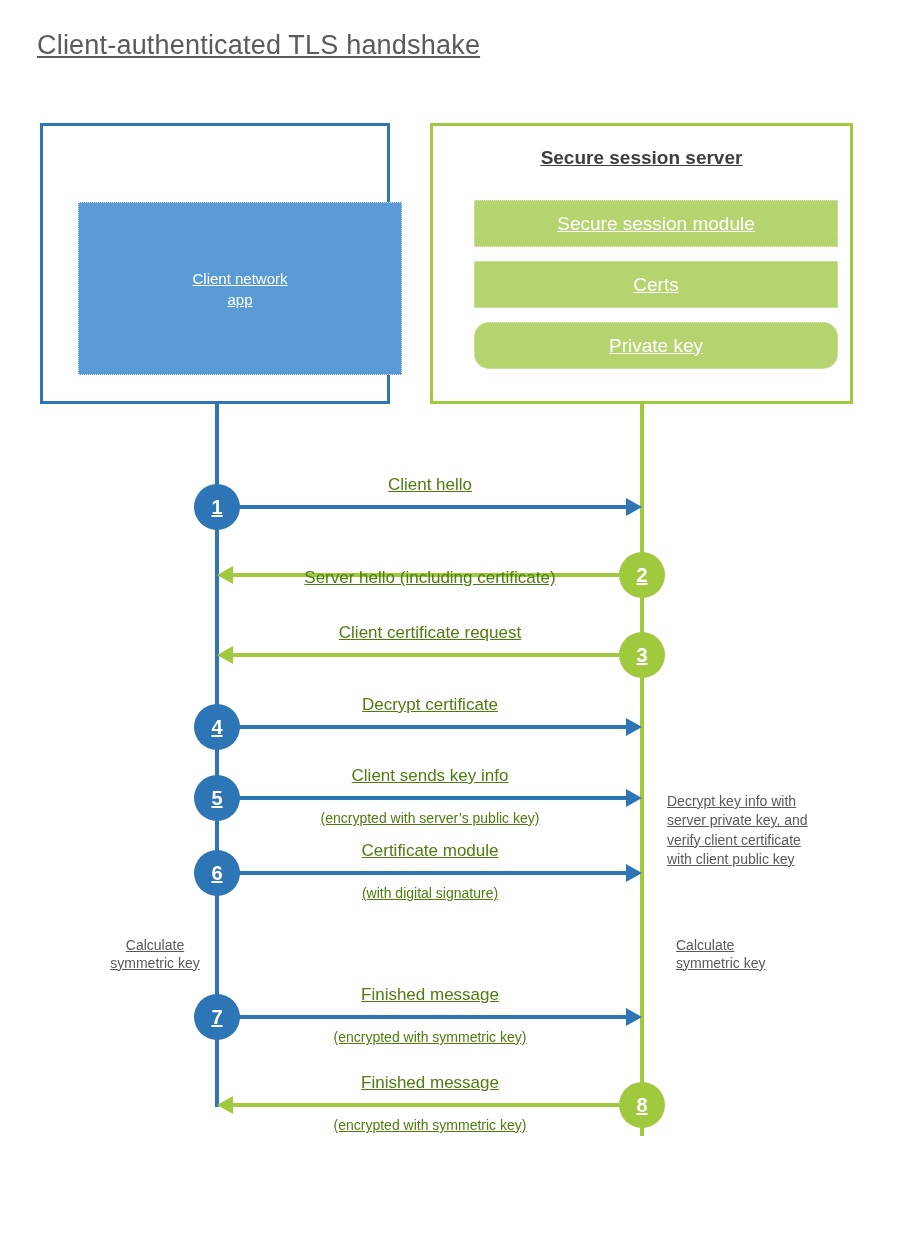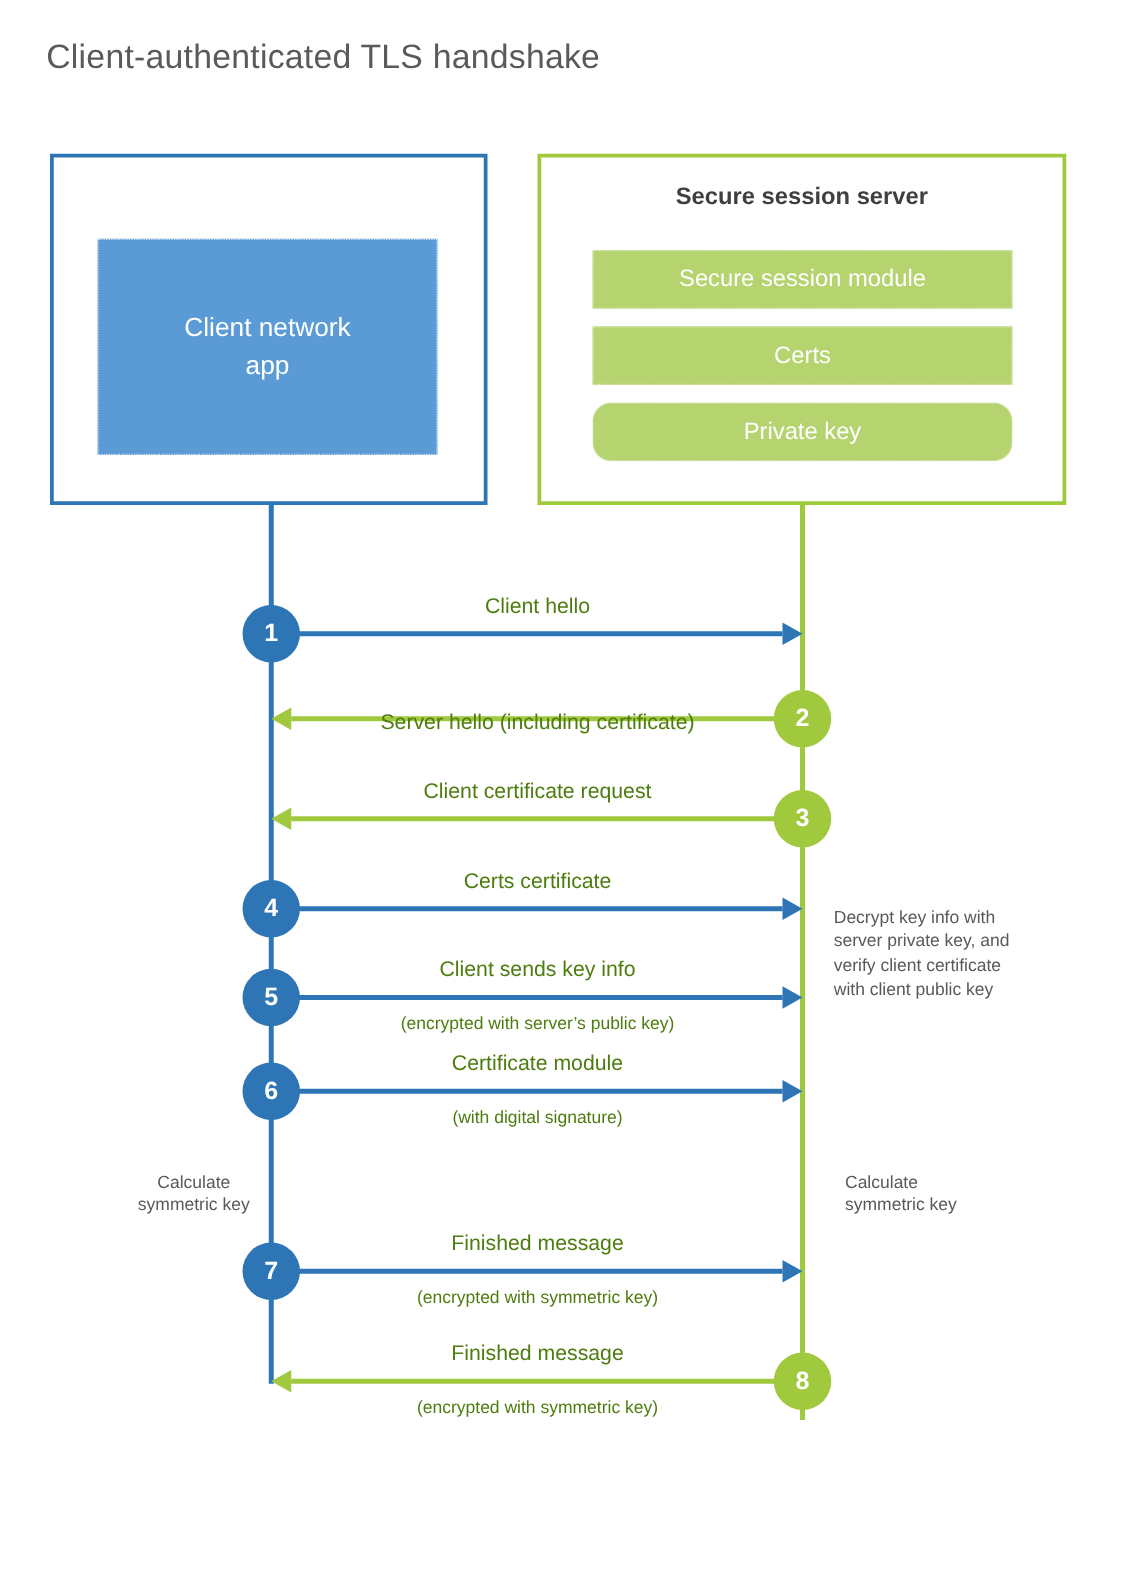--- a/index.html
+++ b/index.html
@@ -1,37 +1,37 @@
 <!DOCTYPE html>
 <html style="--blue: #2e75b6; --blue-light: #5b9bd5; --green: #a0c93e; --green-light: #b5d470;"><head>
 <meta charset="utf-8">
 <style>
   :root{
     --blue:#2e75b6;
     --blue-light:#5b9bd5;
     --green:#a0c93e;
     --green-light:#b5d470;
   }
-  *{margin:0;padding:0;box-sizing:border-box;}
+  *{margin:0;padding:0;box-sizing:border-box;text-decoration:underline;}
   body{background:#fff;font-family:"Liberation Sans","DejaVu Sans",sans-serif;}
   .page{position:relative;width:900px;height:1256px;background:#fff;overflow:hidden;}
 
   .page-title{position:absolute;left:37px;top:30px;font-size:27px;font-weight:normal;color:#5a5a5a;letter-spacing:0.2px;}
 
   .actor-box{position:absolute;top:123px;height:281px;background:#fff;}
   .client-box{left:40px;width:350px;border:3px solid var(--blue);}
   .server-box{left:430px;width:423px;border:3px solid var(--green);}
   .actor-title{margin-top:21px;text-align:center;font-size:19px;font-weight:bold;color:#3f3f3f;}
 
-  .client-app{position:absolute;left:35px;top:65px;width:272px;height:173px;
+  .client-app{position:absolute;left:35px;top:76px;width:324px;height:173px;
     background:var(--blue-light);border:1px dotted #d4e2f4;
     display:flex;align-items:center;justify-content:center;
-    color:#fff;font-size:21px;text-align:center;white-space:pre-line;line-height:1.4;}
+    color:#fff;font-size:15px;text-align:center;white-space:pre-line;line-height:1.4;}
 
-  .server-bar{position:absolute;left:41px;width:336px;height:47px;
+  .server-bar{position:absolute;left:41px;width:364px;height:47px;
     background:var(--green-light);border:1px dotted #dcebc2;
     display:flex;align-items:center;justify-content:center;
     color:#fff;font-size:19px;}
 
   .lifeline{position:absolute;width:4px;z-index:1;}
   .lifeline.client{left:215px;top:404px;height:703px;background:var(--blue);}
   .lifeline.server{left:640px;top:404px;height:732px;background:var(--green);}
 
   .step-circle{position:absolute;width:46px;height:46px;border-radius:50%;
     display:flex;align-items:center;justify-content:center;
@@ -45,21 +45,21 @@
   .arrow-head{position:absolute;width:0;height:0;z-index:2;
     border-top:9px solid transparent;border-bottom:9px solid transparent;}
   .arrow-head.right{border-left:16px solid var(--blue);}
   .arrow-head.left{border-right:16px solid var(--green);}
 
   .msg-label{position:absolute;left:220px;width:420px;text-align:center;
     font-size:17px;color:#4d7c0f;z-index:2;}
   .msg-sub{font-size:14px;}
 
   .note{position:absolute;font-size:14px;color:#595959;white-space:pre-line;z-index:2;}
-  .note-decrypt{left:667px;top:724px;width:180px;text-align:left;line-height:1.38;}
+  .note-decrypt{left:667px;top:792px;width:180px;text-align:left;line-height:1.38;}
   .note-calc-left{left:60px;top:937px;width:190px;text-align:center;line-height:1.25;}
   .note-calc-right{left:676px;top:937px;width:160px;text-align:left;line-height:1.25;}
 </style>
 </head>
 <body>
 
 <div class="page">
 
   <h1 class="page-title">Client-authenticated TLS handshake</h1>
 
@@ -89,21 +89,21 @@
       <div class="arrow-line server" style="top: 573px; left: 233px; width: 409px;"></div>
       <div class="arrow-head left" style="top: 566px; left: 217px;"></div>
       <div class="msg-label" style="top: 568px;">Server hello (including certificate)</div>
       <div class="step-circle server" style="left: 619px; top: 632px;">3</div>
       <div class="arrow-line server" style="top: 653px; left: 233px; width: 409px;"></div>
       <div class="arrow-head left" style="top: 646px; left: 217px;"></div>
       <div class="msg-label" style="top: 623px;">Client certificate request</div>
       <div class="step-circle client" style="left: 194px; top: 704px;">4</div>
       <div class="arrow-line client" style="top: 725px; left: 217px; width: 409px;"></div>
       <div class="arrow-head right" style="top: 718px; left: 626px;"></div>
-      <div class="msg-label" style="top: 695px;">Certs certificate</div>
+      <div class="msg-label" style="top: 695px;">Decrypt certificate</div>
       <div class="step-circle client" style="left: 194px; top: 775px;">5</div>
       <div class="arrow-line client" style="top: 796px; left: 217px; width: 409px;"></div>
       <div class="arrow-head right" style="top: 789px; left: 626px;"></div>
       <div class="msg-label" style="top: 766px;">Client sends key info</div>
       <div class="msg-label msg-sub" style="top: 810px;">(encrypted with server’s public key)</div>
       <div class="step-circle client" style="left: 194px; top: 850px;">6</div>
       <div class="arrow-line client" style="top: 871px; left: 217px; width: 409px;"></div>
       <div class="arrow-head right" style="top: 864px; left: 626px;"></div>
       <div class="msg-label" style="top: 841px;">Certificate module</div>
       <div class="msg-label msg-sub" style="top: 885px;">(with digital signature)</div>

